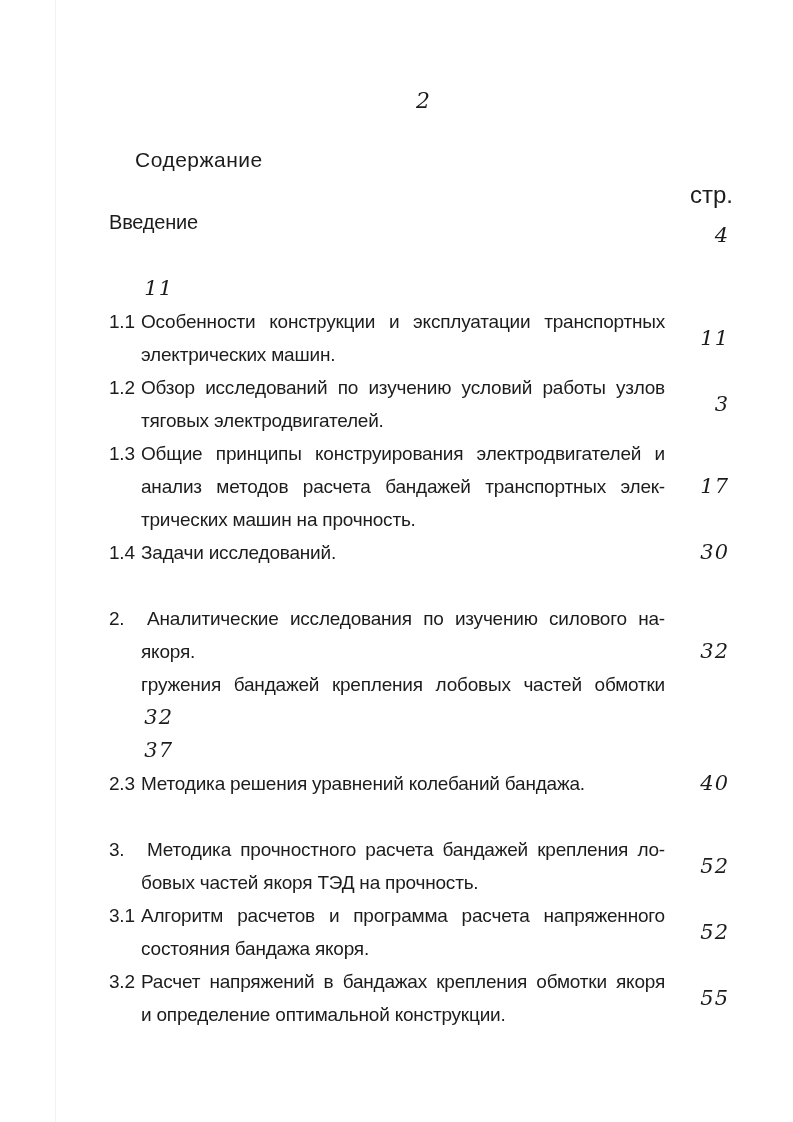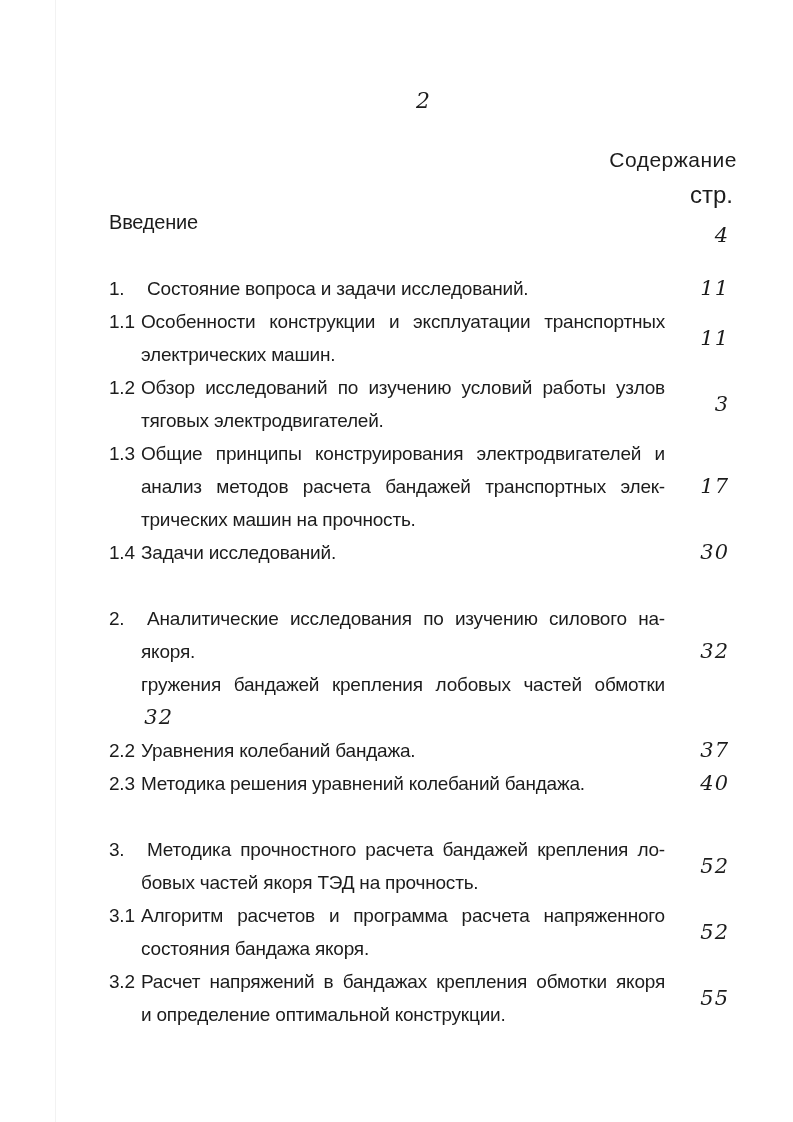--- a/index.html
+++ b/index.html
@@ -29,21 +29,21 @@
     left: 109px; top: 88px;
     width: 628px;
     text-align: center;
     font-size: 22px;
     line-height: 26px;
   }
   .doc-title {
     position: absolute;
     left: 109px; top: 147px;
     width: 628px;
-    text-align: right;
+    text-align: left;
     text-indent: 26px;
     font-size: 21px;
     letter-spacing: 0.5px;
     line-height: 25px;
   }
   .toc {
     position: absolute;
     left: 109px; top: 184px;
     width: 628px;
   }
@@ -101,23 +101,20 @@
   <div class="toc">
     <div class="str-row">стр.</div>
 
   <div class="entry entry--intro">
     <div class="entry-text">
           <div class="line">Введение</div>
         </div>
     <div class="entry-page hand">4</div>
   </div>
       <div class="entry gap">
-    <div class="entry-text">
-          <div class="line"><span class="num num-wide">1.</span>Состояние вопроса и задачи исследований.</div>
-        </div>
     <div class="entry-page hand">11</div>
   </div>
       <div class="entry">
     <div class="entry-text">
           <div class="line just"><span class="num">1.1</span>Особенности конструкции и эксплуатации транспортных</div>
           <div class="line cont">электрических машин.</div>
         </div>
     <div class="entry-page hand">11</div>
   </div>
       <div class="entry">
@@ -146,23 +143,20 @@
           <div class="line just"><span class="num num-wide">2.</span>Аналитические исследования по изучению силового на-</div>
           <div class="line cont">якоря.</div>
           <div class="line cont just">гружения бандажей крепления лобовых частей обмотки</div>
         </div>
     <div class="entry-page hand">32</div>
   </div>
       <div class="entry">
     <div class="entry-page hand">32</div>
   </div>
       <div class="entry">
-    <div class="entry-text">
-          <div class="line"><span class="num">2.2</span>Уравнения колебаний бандажа.</div>
-        </div>
     <div class="entry-page hand">37</div>
   </div>
       <div class="entry">
     <div class="entry-text">
           <div class="line"><span class="num">2.3</span>Методика решения уравнений колебаний бандажа.</div>
         </div>
     <div class="entry-page hand">40</div>
   </div>
       <div class="entry gap">
     <div class="entry-text">

